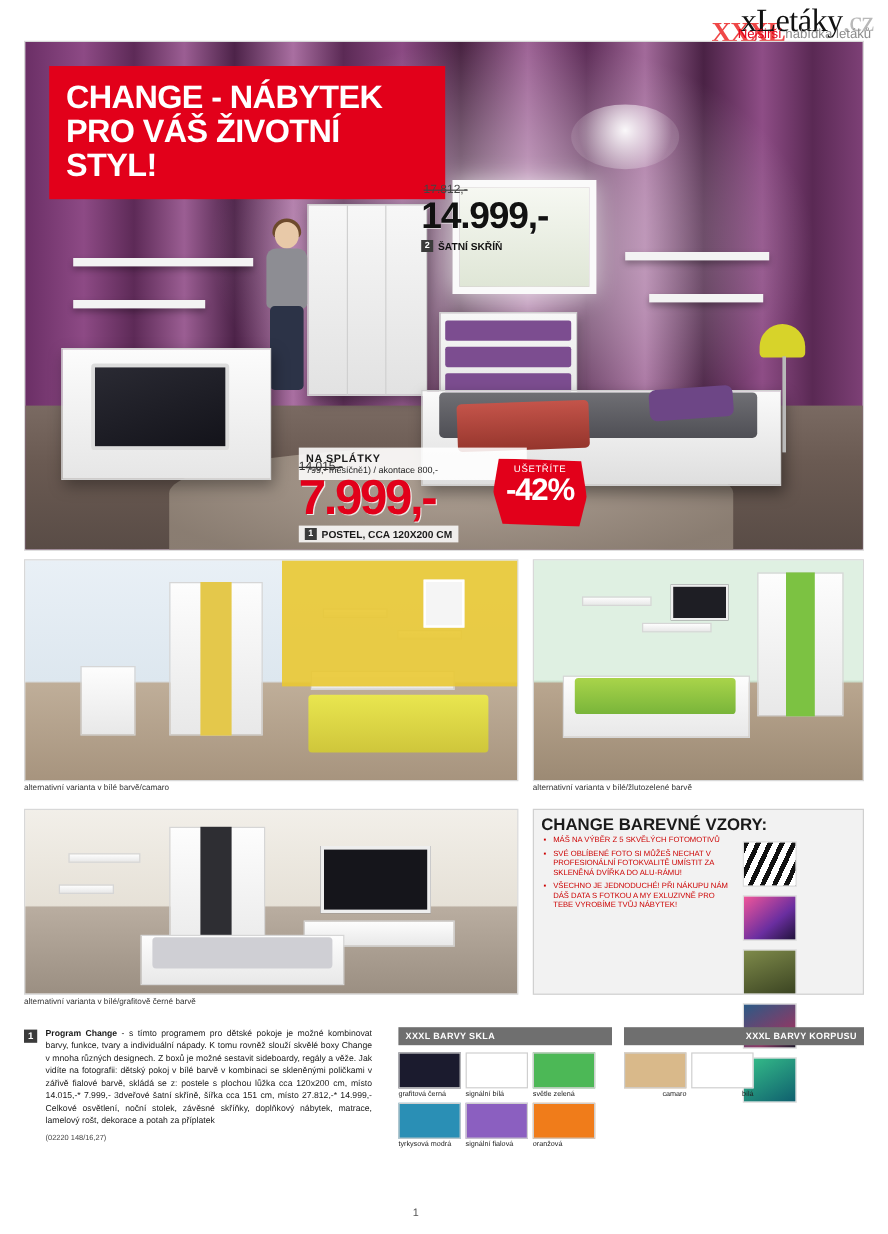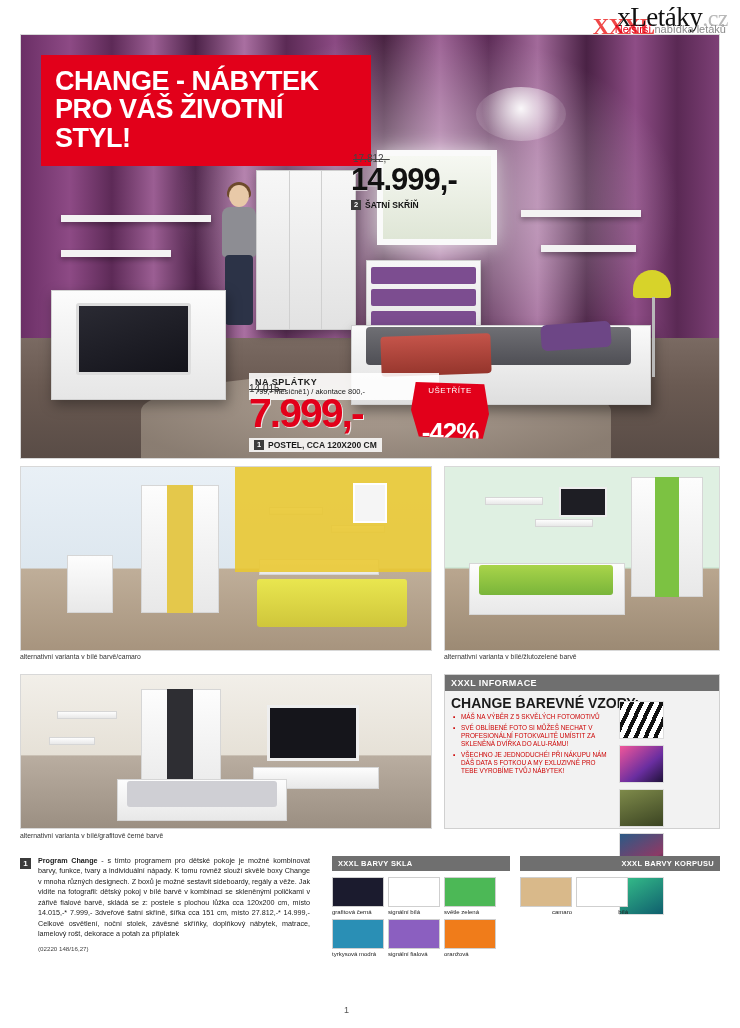--- a/index.html
+++ b/index.html
@@ -177,21 +177,21 @@
   .price-main .prodlabel {
     margin-top:2px; background:rgba(255,255,255,.85); display:inline-flex; align-items:center;
     gap:4px; font-size:8.5px; font-weight:bold; padding:2px 5px;
   }
   .discount {
     position:absolute; left:390px; bottom:18px; width:78px; height:58px;
     background:#e2001a; color:#fff; text-align:center; padding-top:4px;
     clip-path: polygon(6% 0,94% 4%,100% 55%,92% 98%,10% 94%,0 48%);
   }
   .discount .u { font-size:8px; letter-spacing:.5px; }
-  .discount .p { font-size:26px; font-weight:bold; line-height:1; letter-spacing:-1px;margin-top:24px; }
+  .discount .p { font-size:26px; font-weight:bold; line-height:1; letter-spacing:-1px; }
 
   
   .row2 { position:absolute; left:0; top:432px; width:700px; height:200px; }
   .ph { position:absolute; top:0; height:185px; border:1px solid #d8d8d8; overflow:hidden; }
   .ph-cap { position:absolute; top:187px; font-size:6.8px; color:#333; }
 
   .ph1 { left:0; width:412px;
     background: linear-gradient(180deg,#eef3f7 0%, #dfe8ef 45%, #c7b9a6 46%, #b3a characters 100%);
   }
   .ph1 { background: linear-gradient(180deg,#e9f0f6 0%, #dde7ef 55%, #bfae99 56%, #a7947e 100%); }
@@ -353,21 +353,20 @@
       <div class="obj wht" style="left:36px;top:36px;width:60px;height:8px;"></div>
       <div class="obj wht" style="left:28px;top:62px;width:46px;height:8px;"></div>
       <div class="obj" style="left:246px;top:30px;width:92px;height:56px;background:#15151b;border:3px solid #eee;"></div>
       <div class="obj wht" style="left:232px;top:92px;width:126px;height:22px;"></div>
       <div class="obj wht" style="left:96px;top:104px;width:170px;height:42px;"></div>
       <div class="obj" style="left:106px;top:106px;width:150px;height:26px;background:#cfcfd4;border-radius:3px;"></div>
     </div>
     <div class="ph-cap" style="left:0;top:158px;position:absolute;">alternativní varianta v bílé/grafitově černé barvě</div>
 
     <div class="infobox">
-      <div class="hdr">XXXL INFORMACE</div>
       <div class="sub">CHANGE BAREVNÉ VZORY:</div>
       <ul style="width:168px;">
         <li>MÁŠ NA VÝBĚR Z 5 SKVĚLÝCH FOTOMOTIVŮ</li>
         <li>SVÉ OBLÍBENÉ FOTO SI MŮŽEŠ NECHAT V PROFESIONÁLNÍ FOTOKVALITĚ UMÍSTIT ZA SKLENĚNÁ DVÍŘKA DO ALU-RÁMU!</li>
         <li>VŠECHNO JE JEDNODUCHÉ! PŘI NÁKUPU NÁM DÁŠ DATA S FOTKOU A MY EXLUZIVNĚ PRO TEBE VYROBÍME TVŮJ NÁBYTEK!</li>
       </ul>
       <div class="thumbs">
         <div class="th" style="background:repeating-linear-gradient(115deg,#111 0 4px,#fff 4px 9px);"></div>
         <div class="th" style="background:linear-gradient(140deg,#f0569a,#6a2ea0 60%,#20123a);"></div>
         <div class="th" style="background:linear-gradient(160deg,#7e8a4a,#3b4422);"></div>

